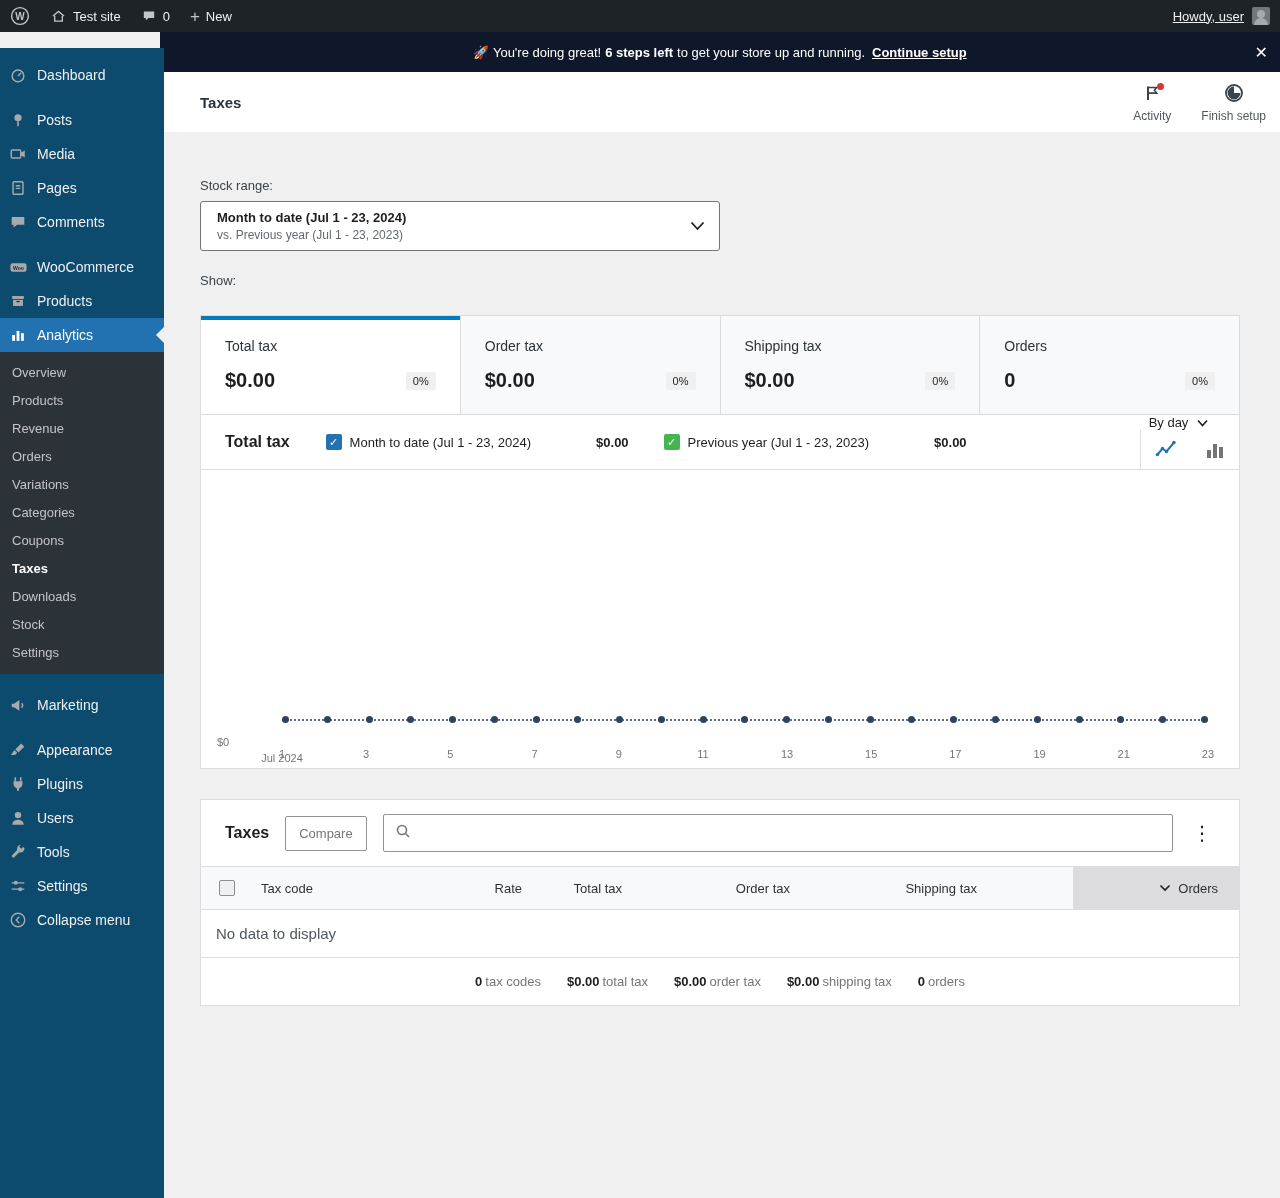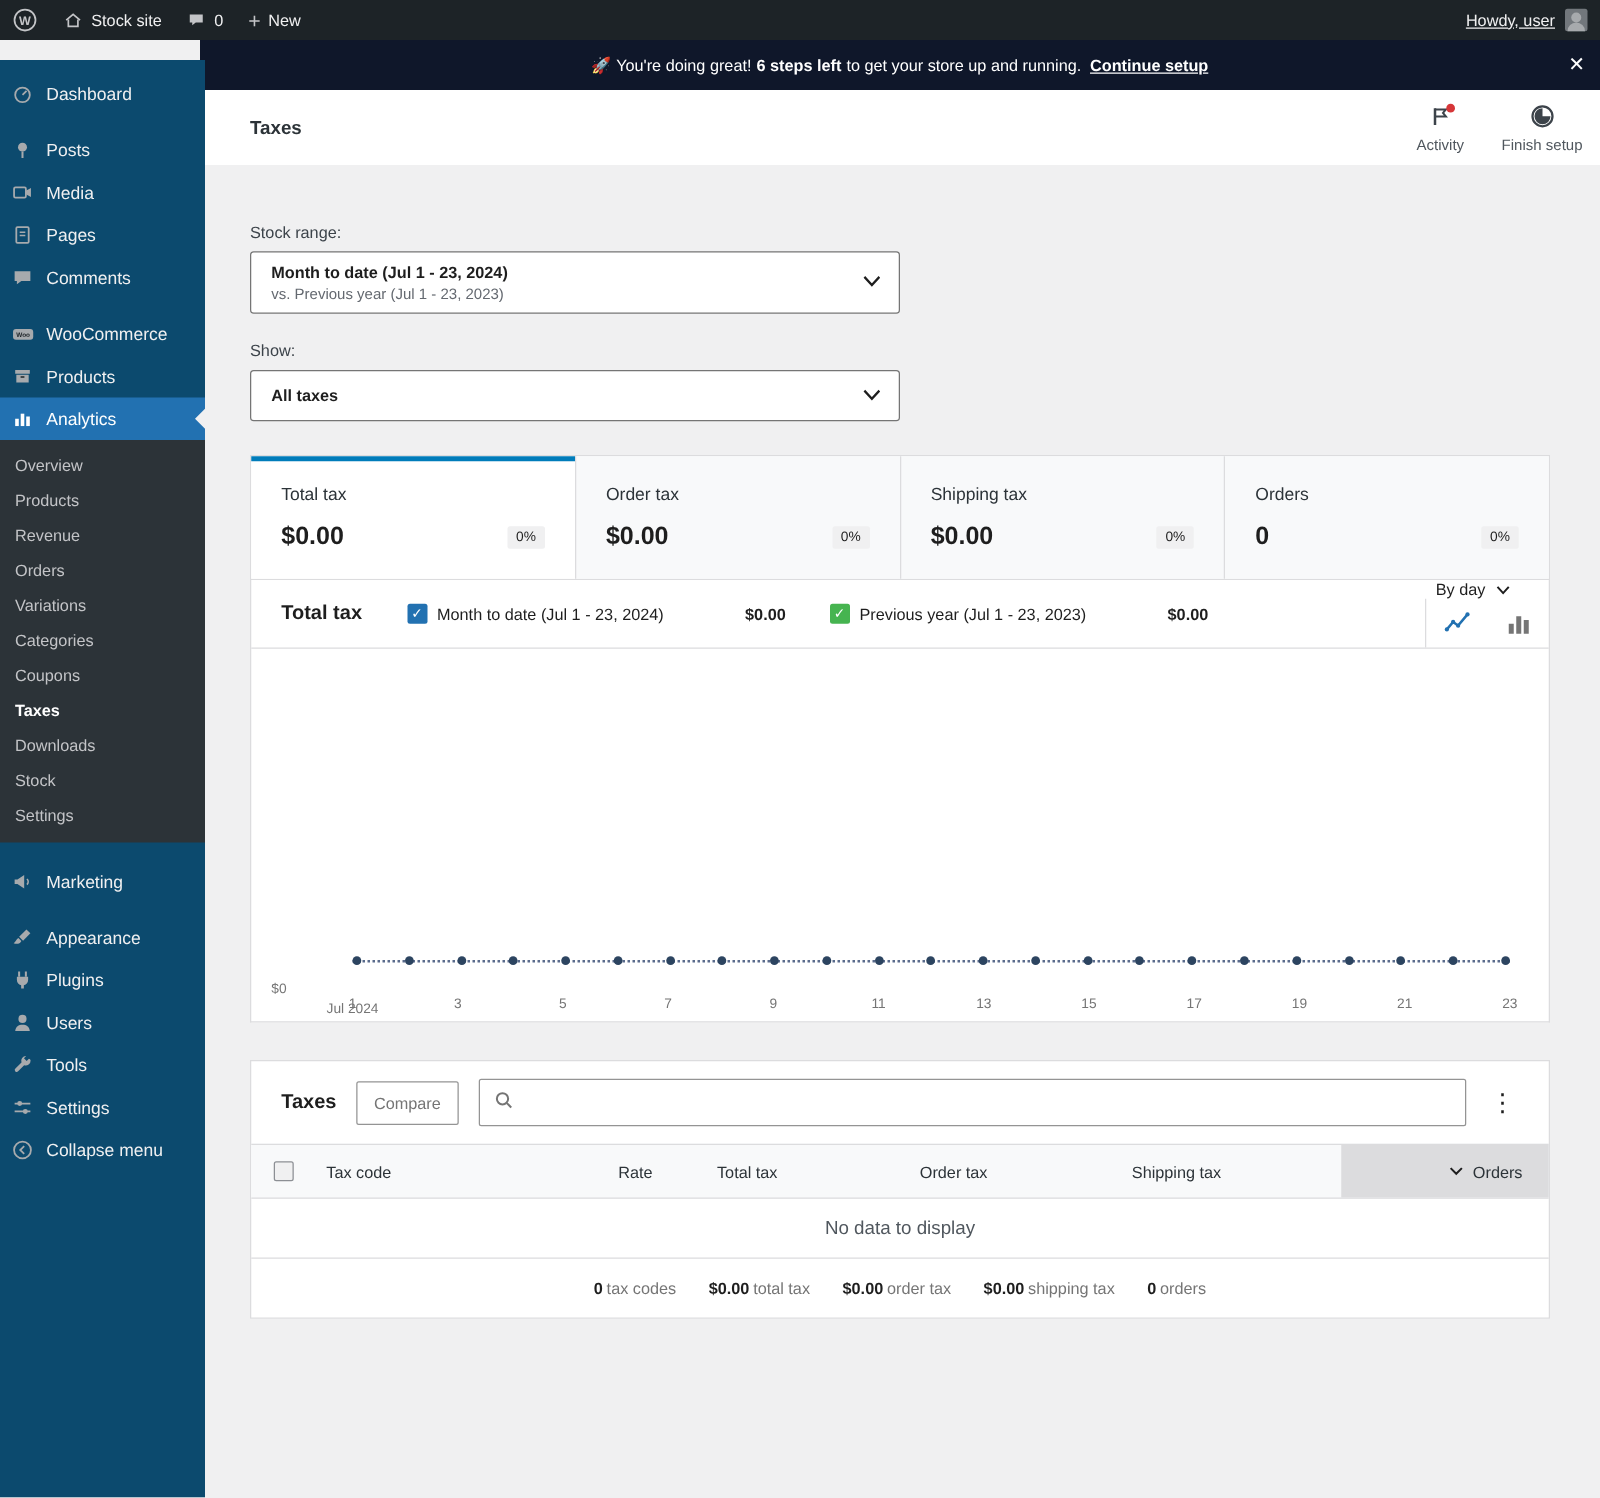--- a/index.html
+++ b/index.html
@@ -109,21 +109,21 @@
   .th { display:flex; align-items:center; cursor:pointer; }
   .th-cb { width:48px; padding-left:18px; cursor:default; }
   .cb-empty { width:16px; height:16px; border:1px solid #8c8f94; border-radius:2px; background:#f0f0f1; }
   .th-taxcode { flex:1; padding-left:12px; }
   .th-rate { width:100px; justify-content:flex-end; }
   .th-total { width:100px; justify-content:flex-end; }
   .th-order { width:168px; justify-content:flex-end; }
   .th-shipping { width:283px; justify-content:flex-end; padding-right:96px; }
   .th-orders { width:166px; justify-content:flex-end; padding-right:21px; background:#dcdcde; gap:7px; }
 
-  .tbody-empty { padding:15px; text-align:center; font-size:15px; color:#50575e; }
+  .tbody-empty { padding:15px; text-align:left; font-size:15px; color:#50575e; }
   .tfoot { border-top:1px solid #dcdcde; padding:16px 0 16px; display:flex; justify-content:center; gap:26px; font-size:13px; }
   .tfoot .tl { color:#757575; }
   .tfoot b { color:#1e1e1e; font-weight:700; margin-right:3px; }
 </style>
 </head>
 <body>
 
 <div class="screen">
 
   <div class="admin-bar">
@@ -136,21 +136,21 @@
             </svg>
         </span>
       </div>
       <div class="ab-item">
         <span>
           <svg width="17" height="17" viewBox="0 0 20 20">
               <path d="M3.5 9.5L10 4l6.5 5.5" fill="none" stroke="#c3c4c7" stroke-width="1.6"></path>
               <path d="M5.5 9v6.5h9V9" fill="none" stroke="#c3c4c7" stroke-width="1.6"></path>
             </svg>
         </span>
-        <span>Stock site</span>
+        <span>Test site</span>
       </div>
       <div class="ab-item">
         <span>
           <svg width="16" height="16" viewBox="0 0 20 20">
               <path d="M3.5 4.5h13v8h-7L6 15.3v-2.8H3.5z" fill="#c3c4c7"></path>
             </svg>
         </span>
         <span>0</span>
       </div>
       <div class="ab-item">
@@ -365,28 +365,20 @@
         <div class="dd-main">Month to date (Jul 1 - 23, 2024)</div>
         <div class="dd-sub">vs. Previous year (Jul 1 - 23, 2023)</div>
         <span class="dd-chevron">
           <svg width="15" height="10" viewBox="0 0 15 10">
               <path d="M1.5 1.5L7.5 8l6-6.5" fill="none" stroke="#1e1e1e" stroke-width="1.8"></path>
             </svg>
         </span>
       </div>
 
       <div class="filter-label mt22">Show:</div>
-      <div class="dropdown single">
-        <div class="dd-main">All taxes</div>
-        <span class="dd-chevron">
-          <svg width="15" height="10" viewBox="0 0 15 10">
-              <path d="M1.5 1.5L7.5 8l6-6.5" fill="none" stroke="#1e1e1e" stroke-width="1.8"></path>
-            </svg>
-        </span>
-      </div>
 
       <div class="summary">
         <div class="card selected">
           <div class="card-label">Total tax</div>
           <div class="card-row">
             <span class="card-value">$0.00</span>
             <span class="card-delta">0%</span>
           </div>
         </div>
         <div class="card">

